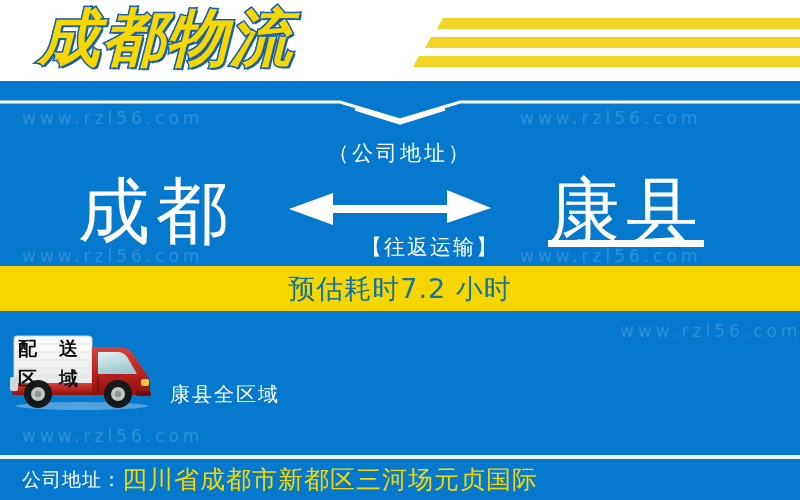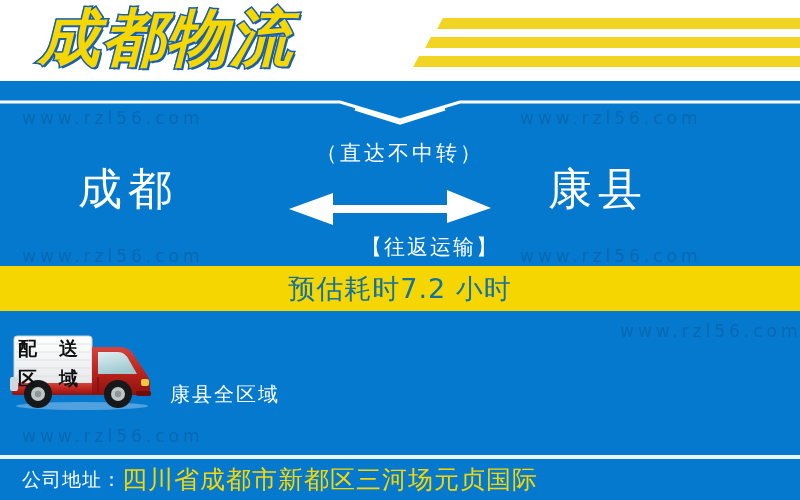--- a/index.html
+++ b/index.html
@@ -53,46 +53,46 @@
   }
 
   
   #chevron-rule {
     position:absolute; left:0; top:18px; width:800px; height:26px;
   }
 
   
   .watermark {
     position:absolute;
-    color:#0f172a;
+    color:#ffffff;
     opacity:0.17;
     font-size:17px;
     letter-spacing:4px;
     white-space:nowrap;
     font-family:"DejaVu Sans", "Liberation Sans", sans-serif;
   }
   #wm-1 { left:22px;  top:27px; }
   #wm-2 { left:520px; top:27px; }
   #wm-3 { left:22px;  top:165px; }
   #wm-4 { left:520px; top:165px; }
   #wm-5 { left:620px; top:240px; }
   #wm-6 { left:22px;  top:345px; }
 
   
   #origin-city, #dest-city {
     position:absolute;
-    top:86px;
-    font-size:44px;
+    top:94px;
+    font-size:72px;
     color:#ffffff;
     letter-spacing:6px;
     line-height:1;
     white-space:nowrap;
   }
   #origin-city { left:78px; }
-  #dest-city   { left:548px; }
+  #dest-city   { left:548px;text-decoration:underline; }
 
   #direct-note {
     position:absolute; left:0; top:58px; width:800px;
     text-align:center;
     color:#ffffff;
     font-size:21px;
     letter-spacing:3px;
     white-space:nowrap;
   }
   #arrow-graphic {
@@ -196,21 +196,21 @@
     <div class="watermark" id="wm-1">www.rzl56.com</div>
     <div class="watermark" id="wm-2">www.rzl56.com</div>
     <div class="watermark" id="wm-3">www.rzl56.com</div>
     <div class="watermark" id="wm-4">www.rzl56.com</div>
     <div class="watermark" id="wm-5">www.rzl56.com</div>
     <div class="watermark" id="wm-6">www.rzl56.com</div>
 
     <div id="origin-city">成都</div>
     <div id="dest-city">康县</div>
 
-    <div id="direct-note">（直达不中转）</div>
+    <div id="direct-note">（公司地址）</div>
 
     <svg id="arrow-graphic" viewBox="0 0 210 50">
 
       <path d="M18 24 L162 24 L162 9 L206 27 L162 42 L162 30 L18 30 Z" fill="#ffffff"></path>
 
       <path d="M192 32 L48 32 L48 44 L4 28 L48 12 L48 25 L192 25 Z" fill="#ffffff"></path>
     </svg>
 
     <div id="roundtrip-note">【往返运输】</div>
 

